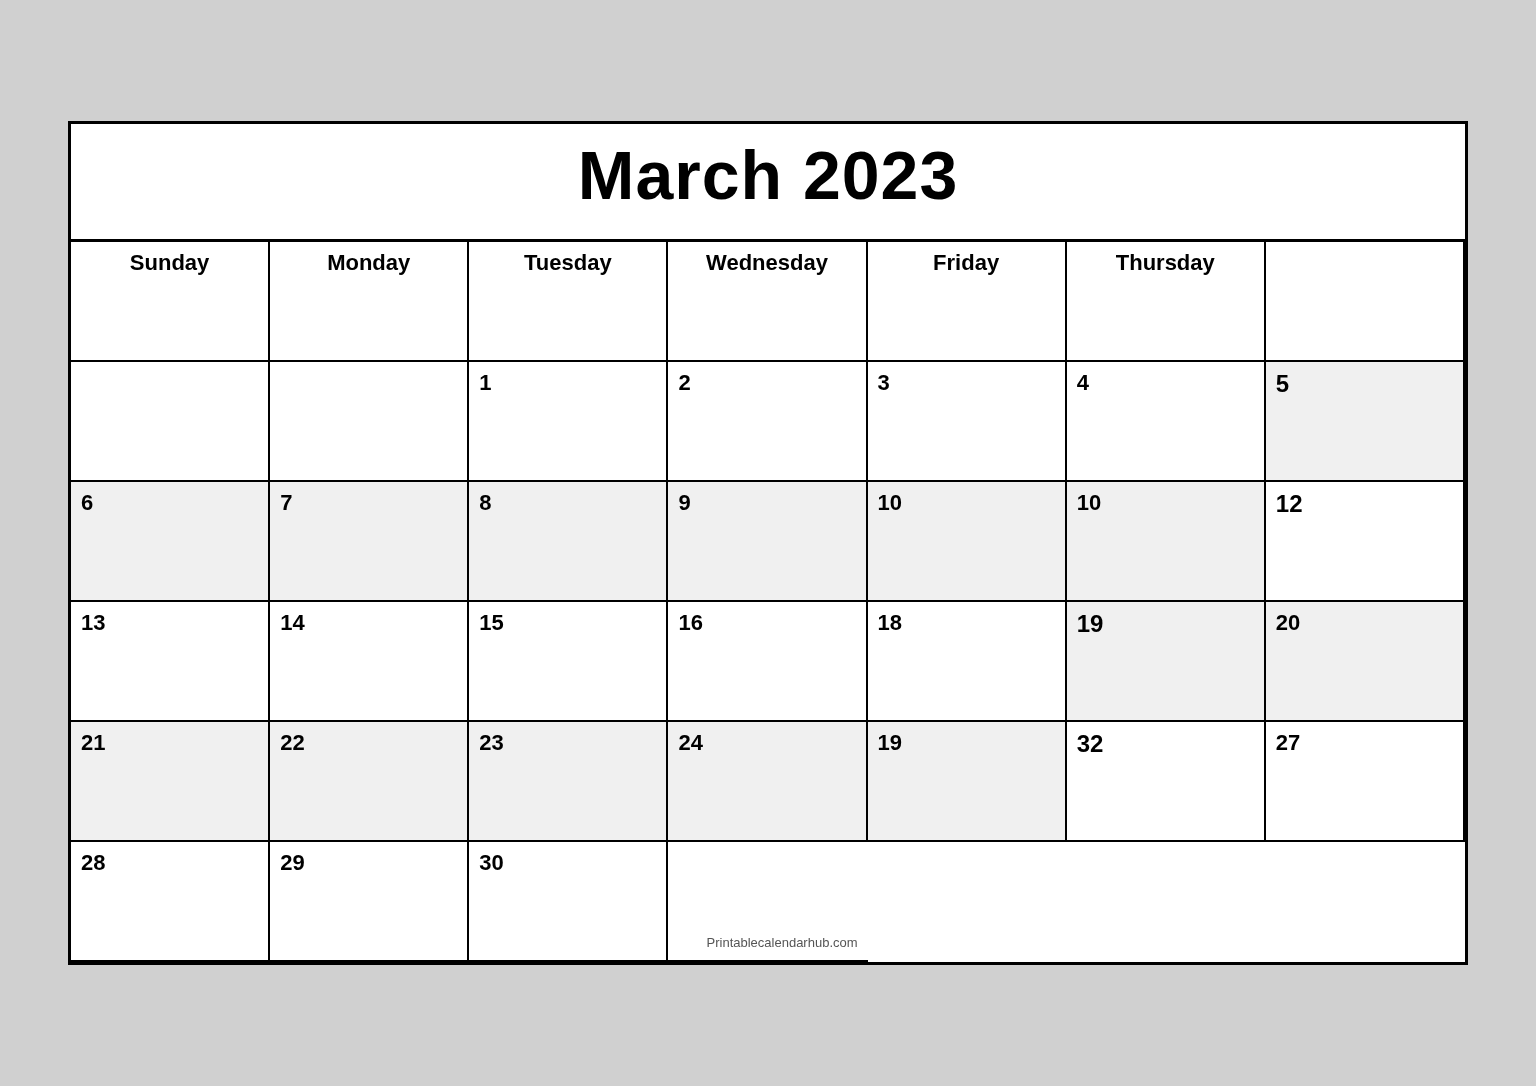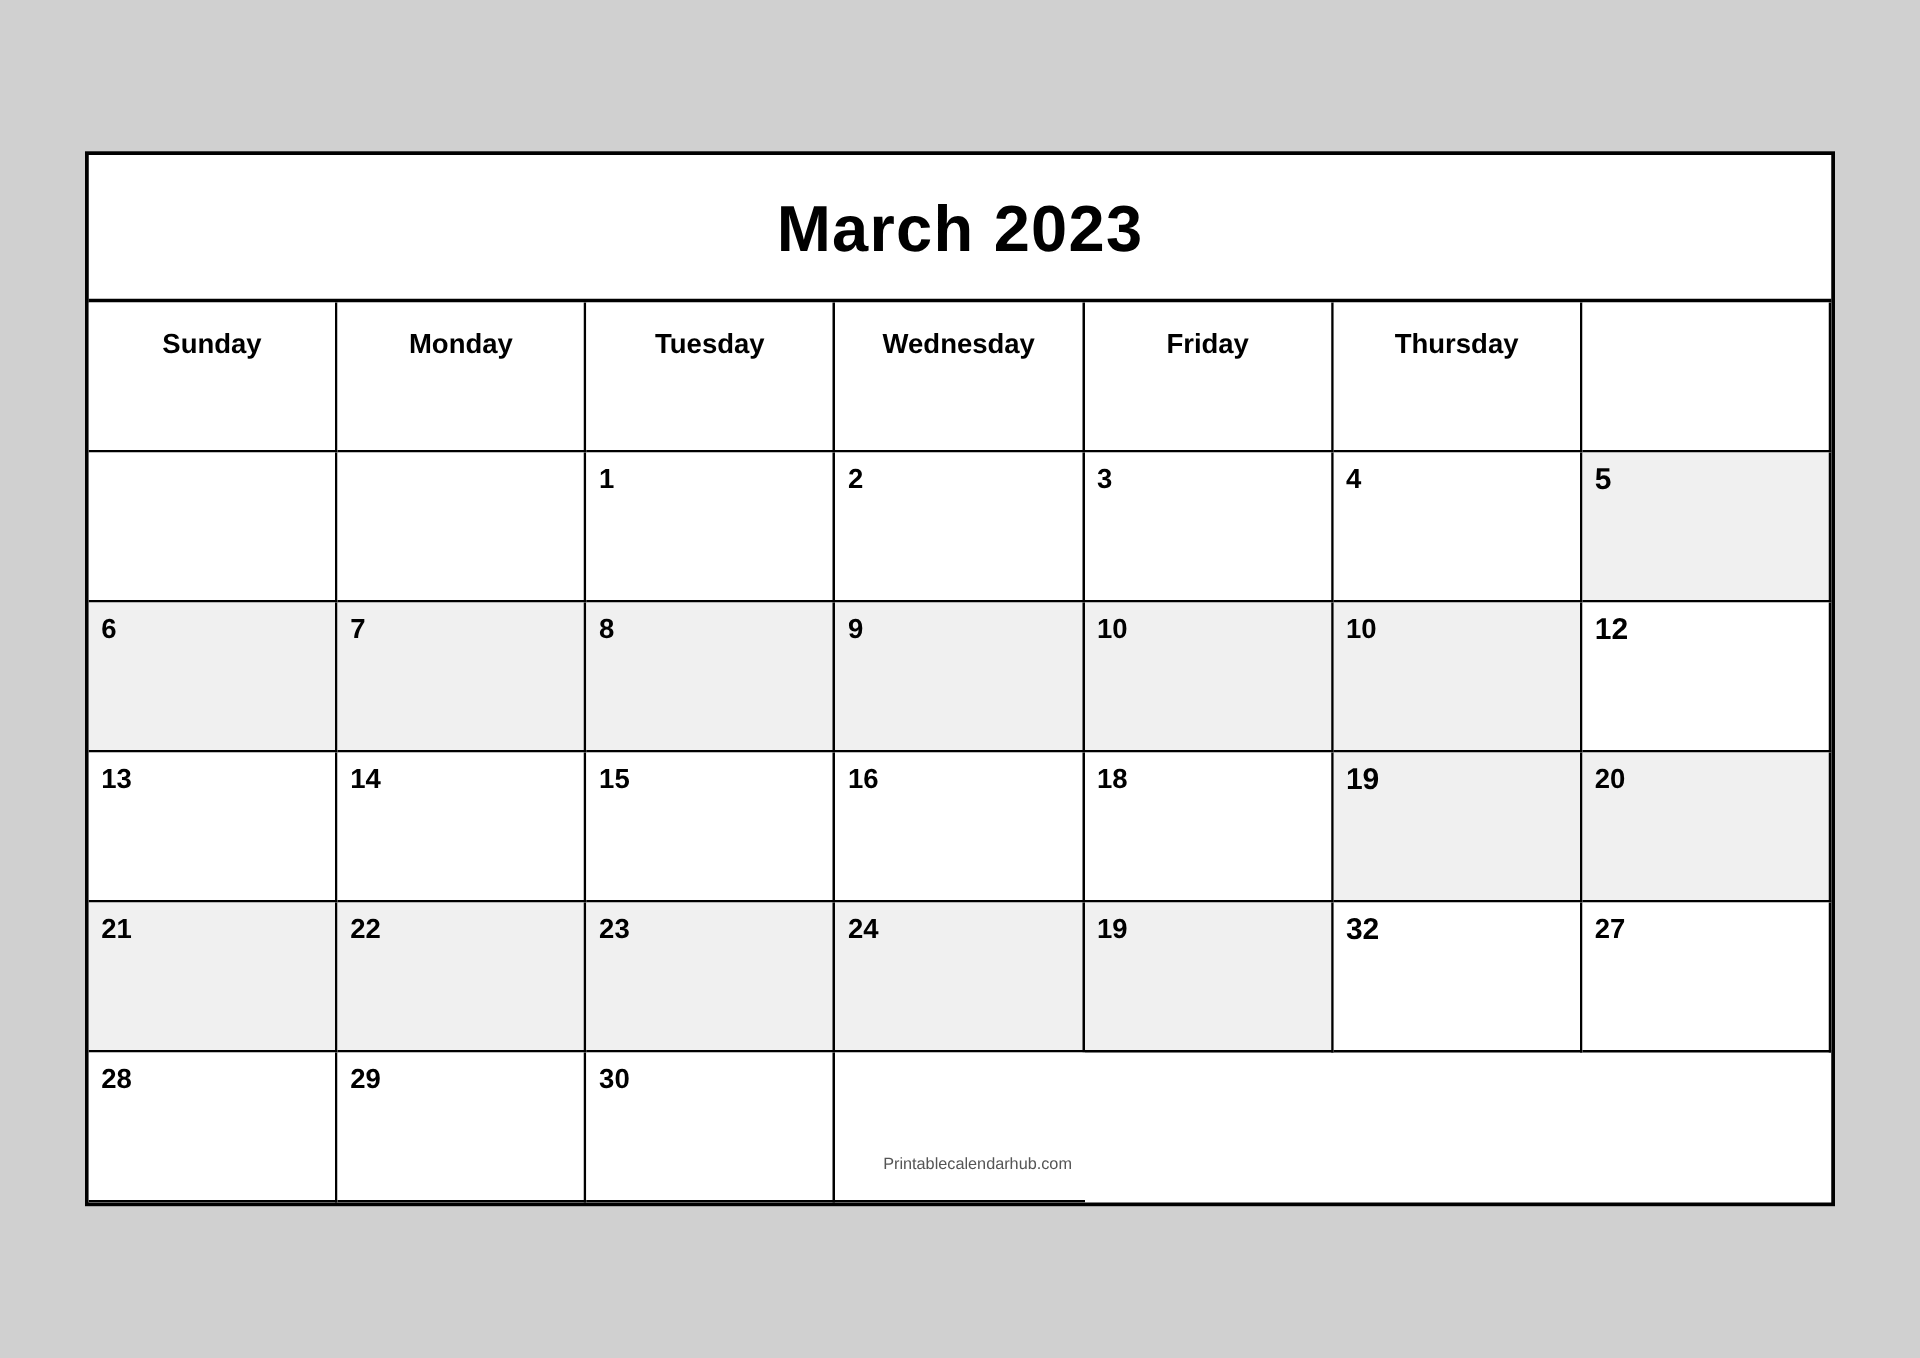--- a/index.html
+++ b/index.html
@@ -19,38 +19,38 @@
 
     .calendar-container {
       background: #ffffff;
       border: 3px solid #000000;
       width: 1400px;
       max-width: 98vw;
     }
 
     .calendar-title {
       text-align: center;
-      padding: 30px 20px 25px;
-      font-size: 52px;
+      padding: 12px 20px 25px;
+      font-size: 68px;
       font-weight: 900;
       color: #000000;
       border-bottom: 3px solid #000000;
       letter-spacing: 1px;
     }
 
     .calendar-grid {
       display: grid;
       grid-template-columns: repeat(7, 1fr);
       width: 100%;
     }
 
     .day-header {
       border-right: 2px solid #000000;
       border-bottom: 2px solid #000000;
-      padding: 20px 10px;
+      padding: 8px 10px;
       text-align: center;
       font-size: 22px;
       font-weight: 600;
       color: #000000;
       background: #ffffff;
     }
 
     .day-header:last-child {
       border-right: none;
     }
@@ -82,21 +82,21 @@
 
     .day-cell.bold-number .day-number {
       font-weight: 900;
       font-size: 24px;
     }
 
     .watermark {
       font-size: 13px;
       color: #555555;
       position: absolute;
-      bottom: 22px;
+      bottom: 10px;
       right: 10px;
     }
   </style>
 </head>
 <body>
 
 <div class="calendar-container">
   <div class="calendar-title">March 2023</div>
   <div class="calendar-grid">
 

